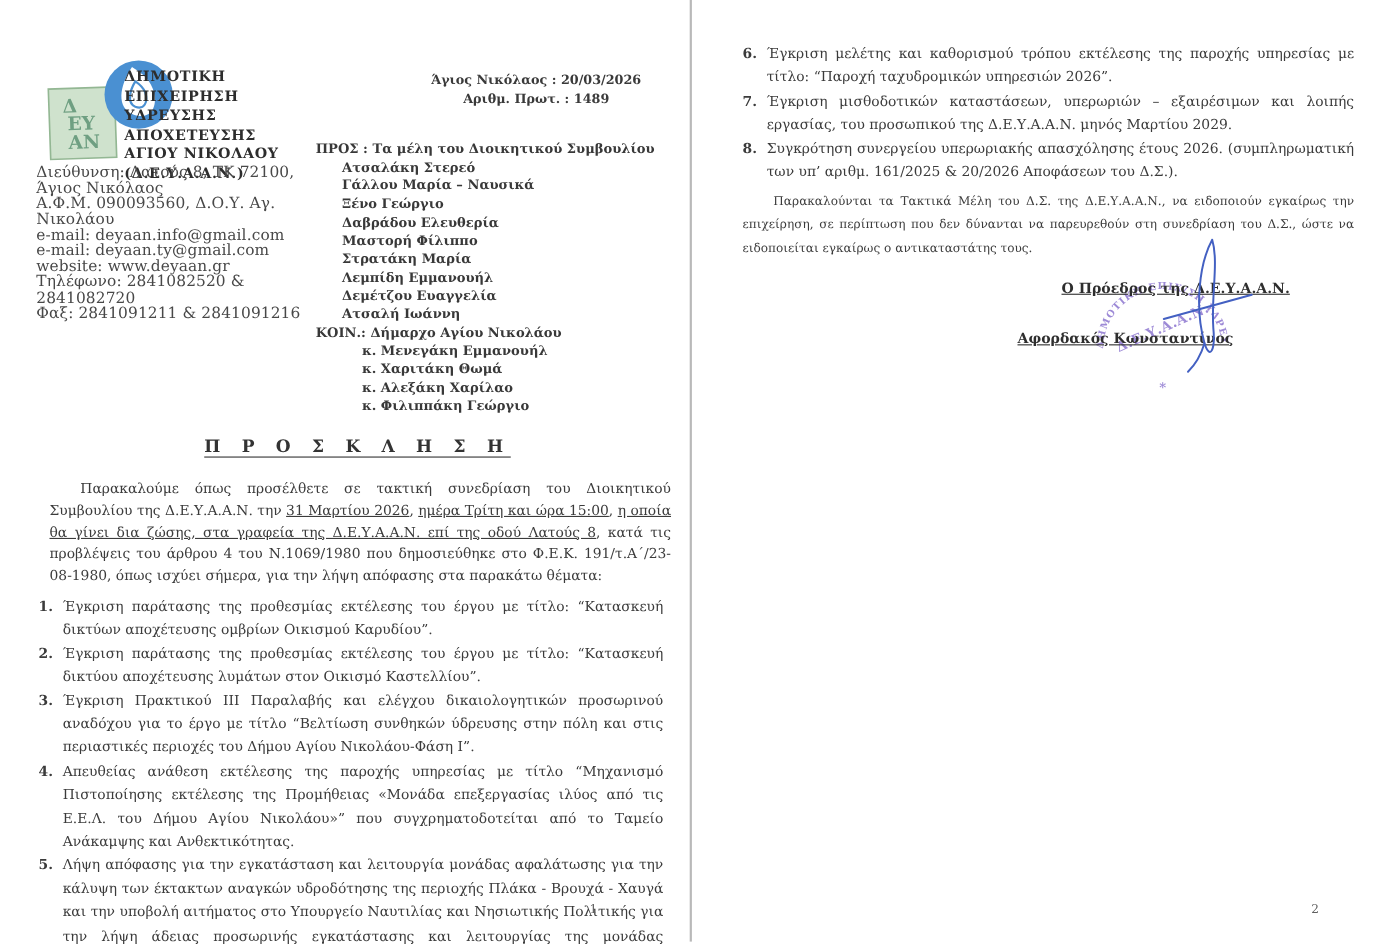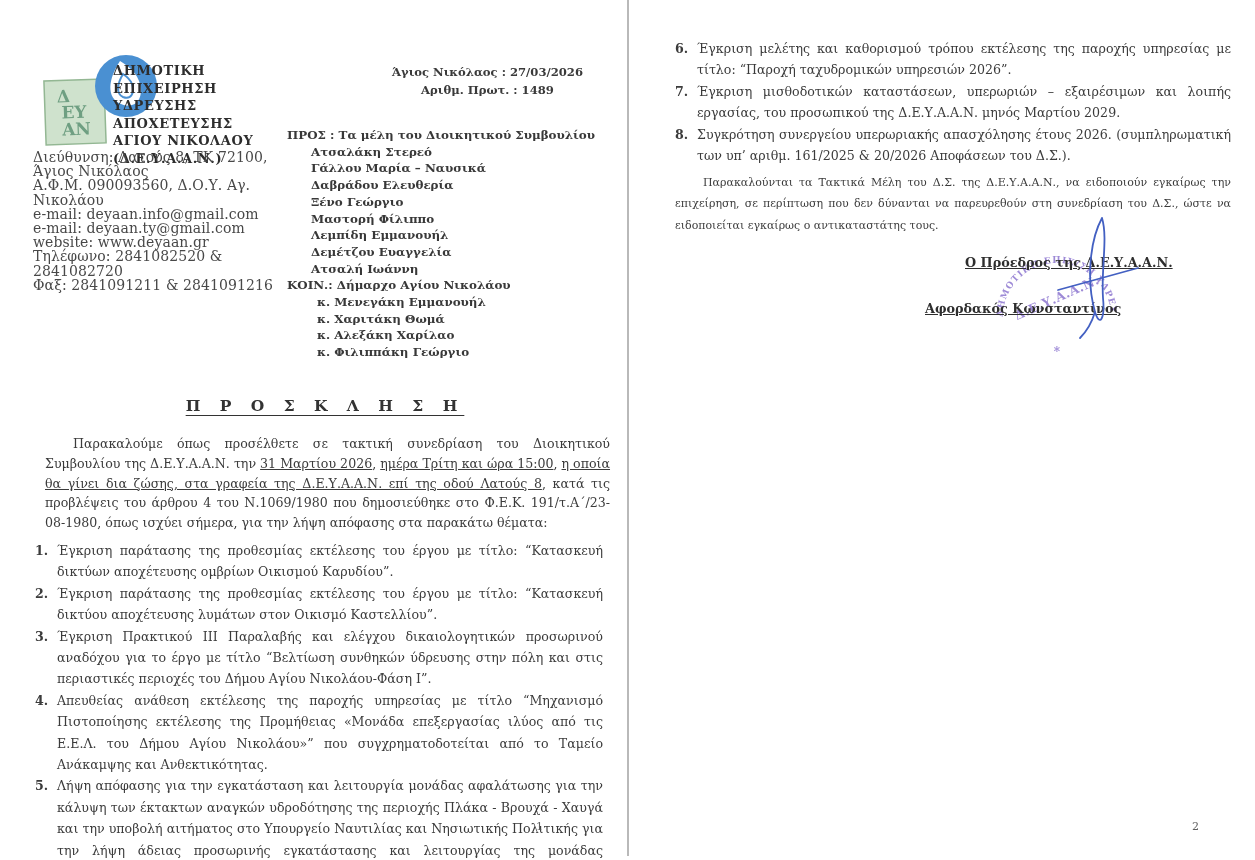--- a/index.html
+++ b/index.html
@@ -9,21 +9,21 @@
     font-family:"DejaVu Serif","Liberation Serif",serif; color:var(--text,#3b3b3b);
   }
   .abs { position:absolute; }
   .divider { position:absolute; left:627px; top:0; width:2px; height:856px; background:var(--divider,#b9b9b9); }
 
   .org { text-align:left; font-weight:bold; color:#2d2d2d; font-size:13px; line-height:17.5px; letter-spacing:0.6px; }
   .dateblock { font-weight:bold; font-size:11.6px; color:#3a3a3a; line-height:17.5px; text-align:center; }
   .contact { font-size:14px; color:#484848; line-height:14.2px; letter-spacing:0.1px; }
   .recips { font-weight:bold; font-size:11.9px; color:#383838; line-height:16.7px; }
   .recips .names { margin-left:24px; }
-  .recips .ccnames { margin-left:30px; }
+  .recips .ccnames { margin-left:42px; }
   .title { font-size:15.5px; font-weight:bold; letter-spacing:7px; color:#333; text-align:center; }
   .title span { text-decoration:underline; text-underline-offset:4px; }
   .para { font-size:12.6px; line-height:19.8px; text-align:justify; color:#3b3b3b; }
   .para .u { text-decoration:underline; }
   .indent { text-indent:28px; }
   .agenda .item { position:relative; padding-left:22px; text-align:justify; font-size:12.6px; line-height:21.4px; color:#3b3b3b; }
   .agenda .num { position:absolute; left:0; top:0; font-weight:bold; }
   .closing { font-size:11px; line-height:21.4px; text-align:justify; text-indent:28px; color:#3b3b3b; }
   .pagenum { font-size:11px; color:#5f5f5f; }
   .sigline { text-align:left; font-weight:bold; color:#2e2e2e; font-size:12.8px;text-decoration:underline; }
@@ -51,44 +51,45 @@
     </svg>
 
     <div class="abs org" style="left:113px; top:62px; width:172px;">
       <div>ΔΗΜΟΤΙΚΗ ΕΠΙΧΕΙΡΗΣΗ</div>
       <div>ΥΔΡΕΥΣΗΣ ΑΠΟΧΕΤΕΥΣΗΣ</div>
       <div>ΑΓΙΟΥ ΝΙΚΟΛΑΟΥ</div>
       <div>(Δ.Ε.Υ.Α.Α.Ν.)</div>
     </div>
 
     <div class="abs dateblock" style="left:380px; top:64px; width:215px;">
-      <div>Άγιος Νικόλαος :  27/03/2026</div>
+      <div>Άγιος Νικόλαος :  20/03/2026</div>
       <div>Αριθμ. Πρωτ. :  1489</div>
     </div>
 
     <div class="abs contact" style="left:33px; top:150px; width:250px;">
 
     <div>Διεύθυνση: Λατούς 8, ΤΚ 72100, Άγιος Νικόλαος</div>
         <div>Α.Φ.Μ. 090093560, Δ.Ο.Υ. Αγ. Νικολάου</div>
         <div>e-mail: deyaan.info@gmail.com</div>
         <div>e-mail: deyaan.ty@gmail.com</div>
         <div>website: www.deyaan.gr</div>
         <div>Τηλέφωνο:  2841082520 &amp; 2841082720</div>
         <div>Φαξ: 2841091211 &amp; 2841091216</div>
       </div>
 
     <div class="abs recips" style="left:287px; top:127px; width:330px;">
       <div>ΠΡΟΣ : Τα μέλη του Διοικητικού Συμβουλίου</div>
       <div class="names">
 
       <div>Ατσαλάκη Στερεό</div>
           <div>Γάλλου Μαρία – Ναυσικά</div>
+          <div>Ξένο Γεώργιο</div>
           <div>Δαβράδου Ελευθερία</div>
-          <div>Ξένο Γεώργιο</div>
           <div>Μαστορή Φίλιππο</div>
+          <div>Στρατάκη Μαρία</div>
           <div>Λεμπίδη Εμμανουήλ</div>
           <div>Δεμέτζου Ευαγγελία</div>
           <div>Ατσαλή Ιωάννη</div>
         </div>
       <div>ΚΟΙΝ.: Δήμαρχο Αγίου Νικολάου</div>
       <div class="ccnames">
 
       <div>κ. Μενεγάκη Εμμανουήλ</div>
           <div>κ. Χαριτάκη Θωμά</div>
           <div>κ. Αλεξάκη Χαρίλαο</div>

